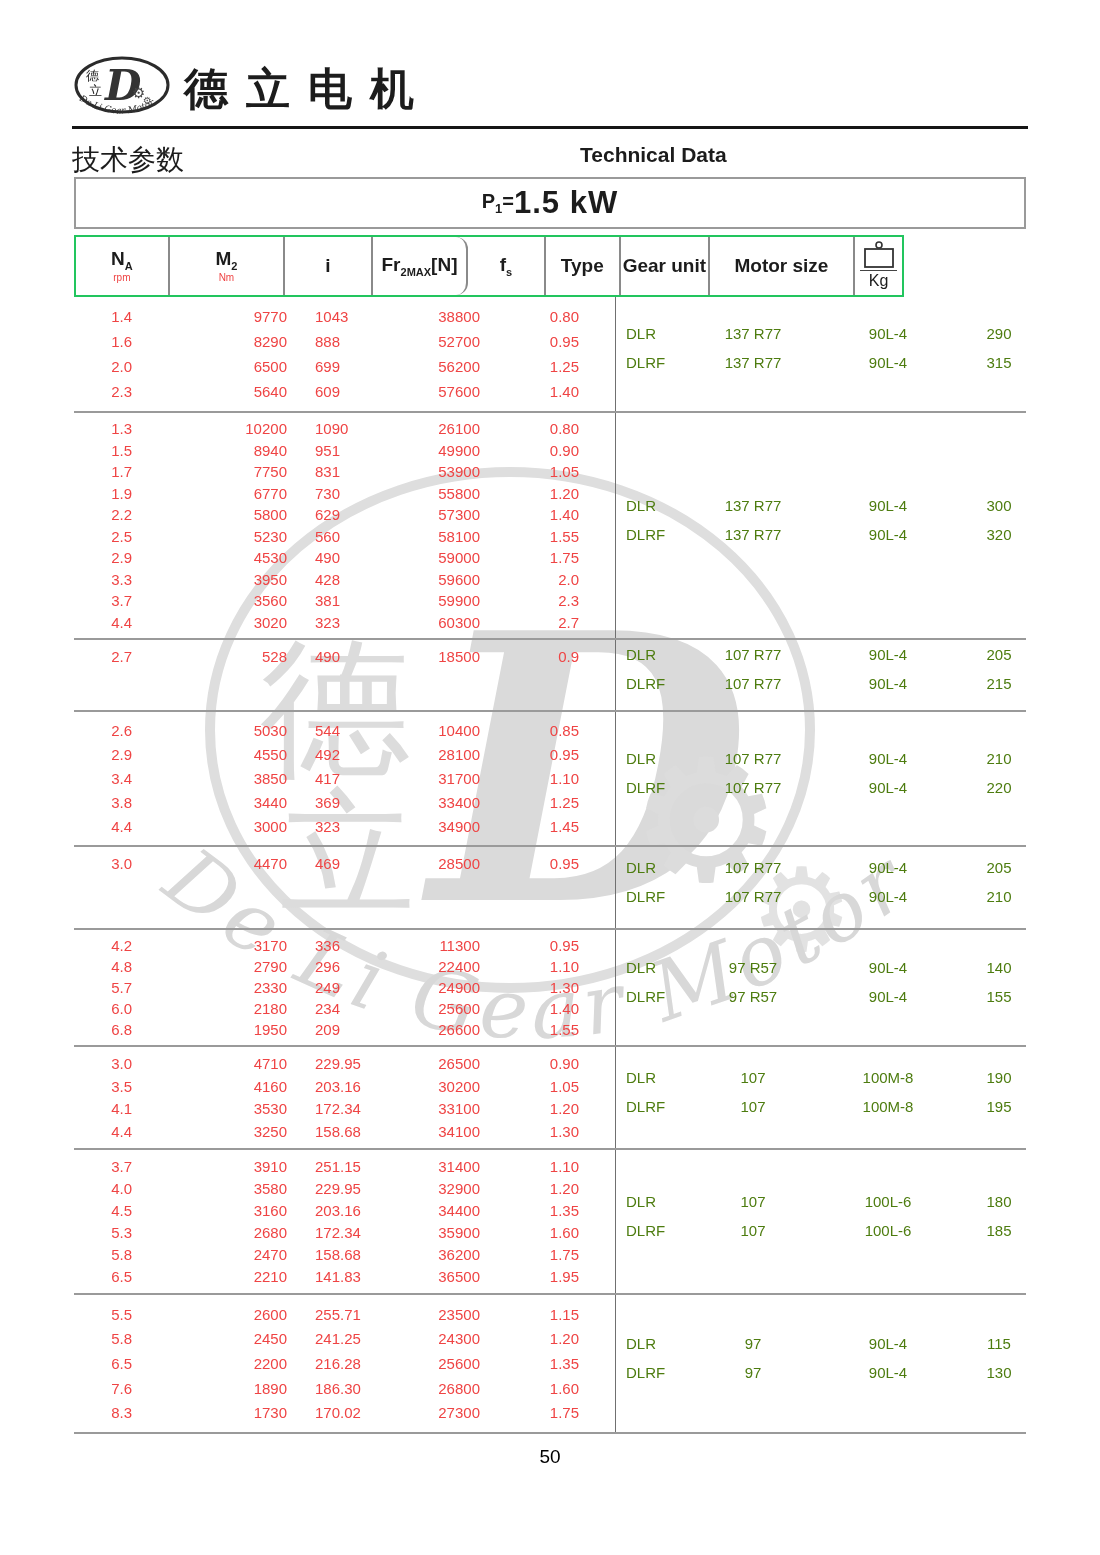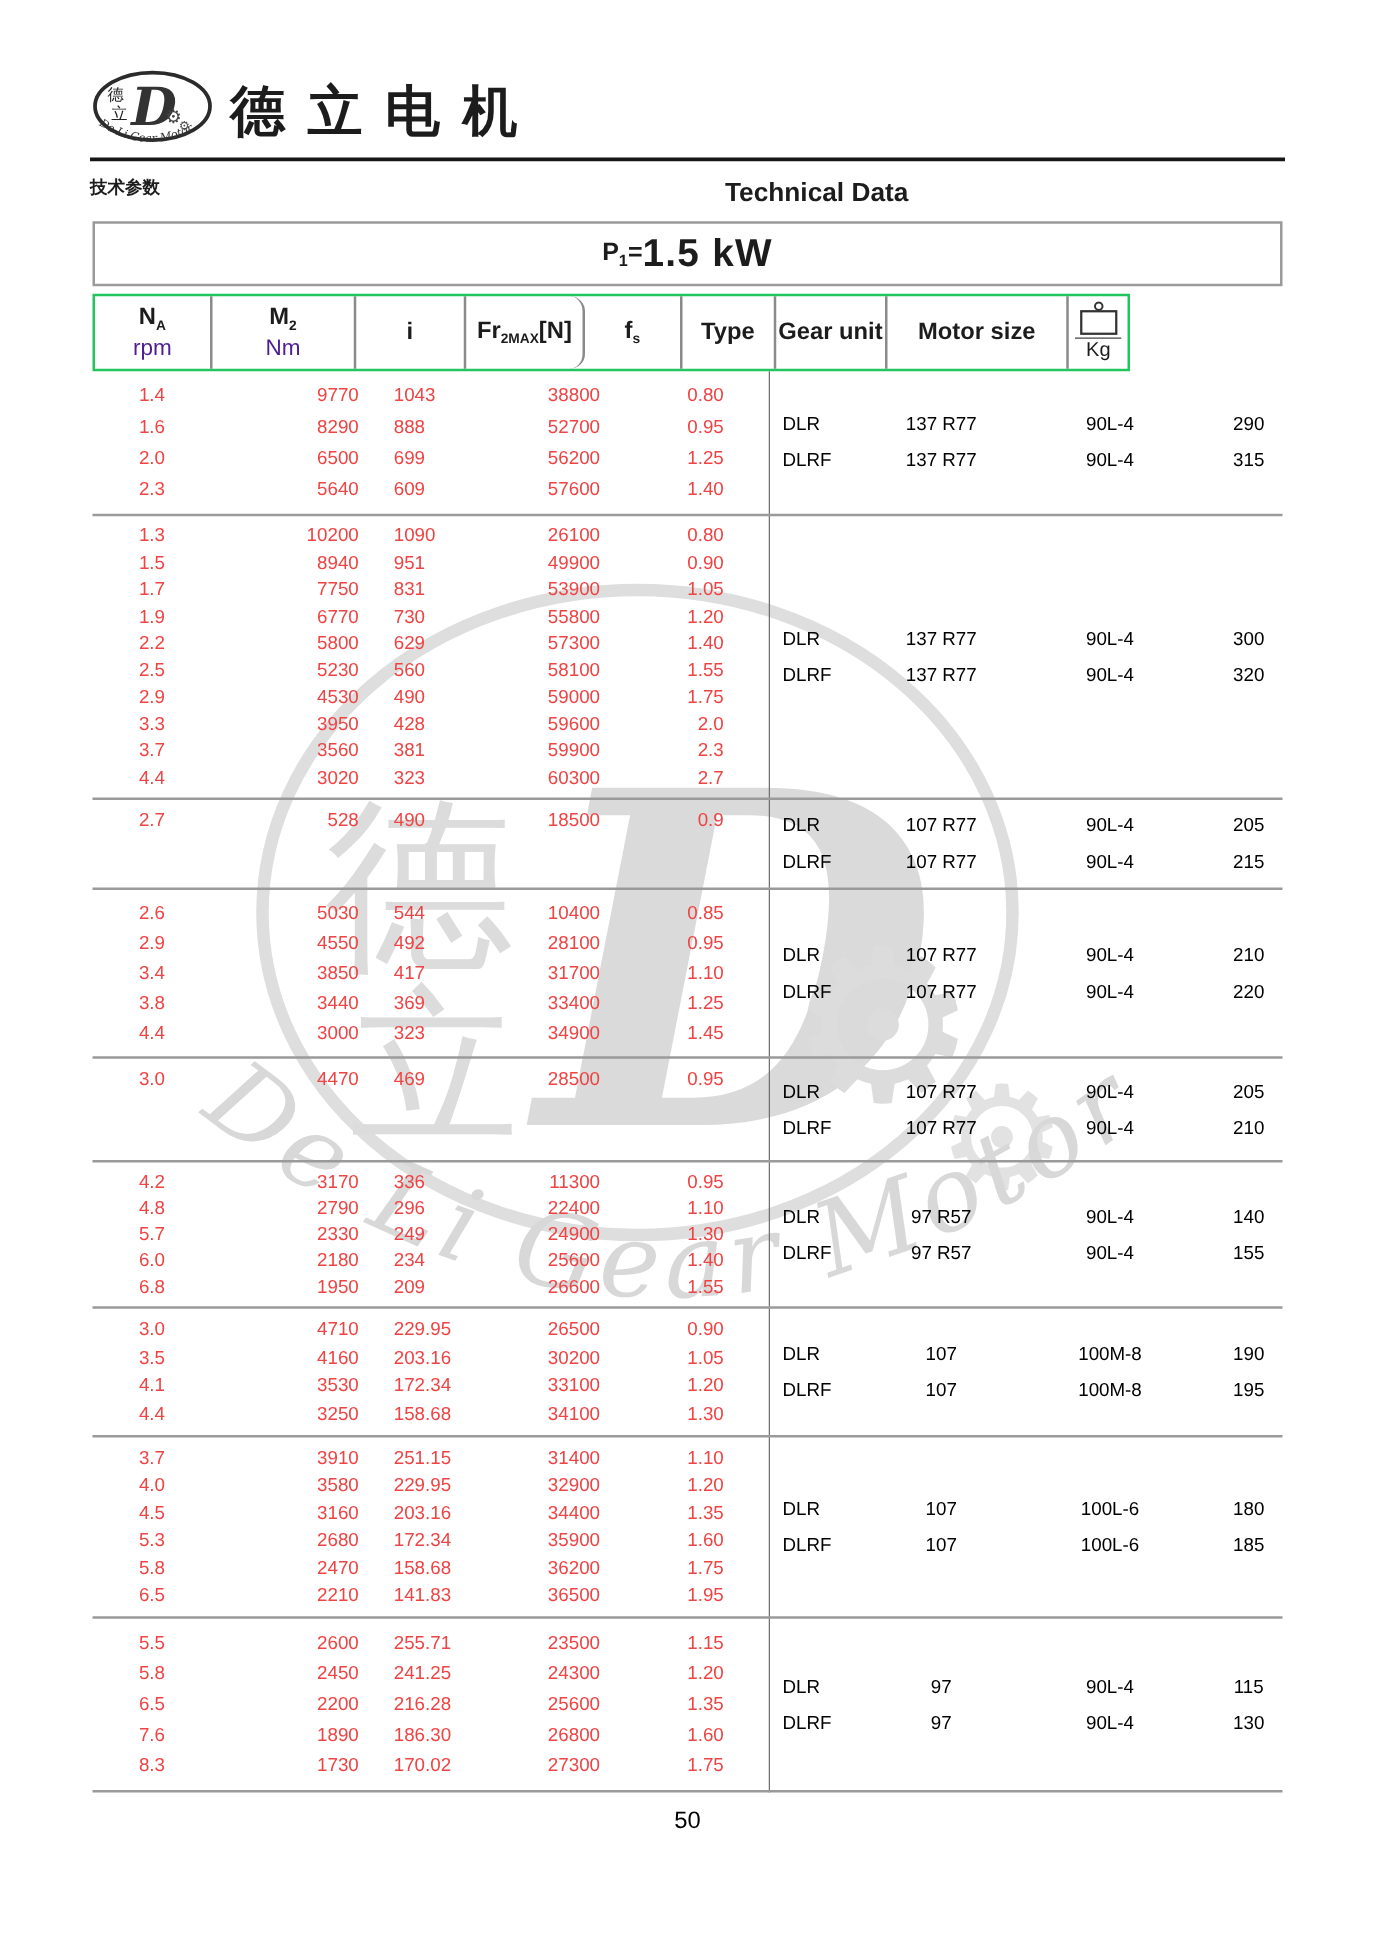--- a/index.html
+++ b/index.html
@@ -4,56 +4,56 @@
 <style>
   html,body{margin:0;padding:0;background:#ffffff;}
   .page{position:relative;width:1100px;height:1555px;background:#fff;overflow:hidden;
         font-family:"Liberation Sans",sans-serif;color:#1c1c1c;}
   .layer{position:absolute;z-index:1;}
   
   .logo{left:72px;top:54px;width:100px;height:74px;}
   .brand{left:184px;top:60px;font-family:"DejaVu Serif",serif;font-size:44px;font-weight:bold;
          letter-spacing:18px;white-space:nowrap;}
   .topline{left:72px;top:126px;width:956px;height:3px;background:#161616;}
-  .sec-cn{left:72px;top:141px;font-size:14px;font-weight:bold;}
+  .sec-cn{left:72px;top:141px;font-size:28px;font-weight:normal;}
   .sec-en{left:580px;top:143px;font-size:21px;font-weight:bold;}
   
   .power-box{left:74px;top:177px;width:952px;height:52px;border:2px solid #9a9a9a;box-sizing:border-box;
              display:flex;align-items:center;justify-content:center;}
   .p-small{font-size:20px;font-weight:bold;}
   .p-small sub{font-size:13px;}
   .p-big{font-size:31px;font-weight:bold;letter-spacing:1px;}
   
   .thead{left:74px;top:235px;width:830px;height:62px;border:2px solid #22c55e;box-sizing:border-box;
          display:flex;}
   .th{border-right:2px solid #8a8a8a;box-sizing:border-box;display:flex;flex-direction:column;
       align-items:center;justify-content:center;line-height:1.15;}
   .th:last-child{border-right:none;}
   .th .main{font-size:19px;font-weight:bold;}
   .th .main sub{font-size:11px;font-weight:bold;}
-  .th .unit{font-size:18px;color:#4c1d95;font-weight:normal;}
+  .th .unit{font-size:10px;color:#ef4444;font-weight:normal;}
   .kg-icon{display:block;margin:0 auto;}
   .kg-line{width:78%;height:1px;background:#444;margin:1px auto 1px auto;}
   .kg-label{font-size:16px;}
   
   .tbody{left:74px;top:297px;width:952px;}
   .vline{position:absolute;left:541px;top:0;width:1px;height:1137px;background:#707070;}
   .group{position:relative;width:952px;border-bottom:2px solid #9a9a9a;box-sizing:border-box;}
   .rows{position:absolute;left:0;top:0;width:541px;height:100%;display:flex;flex-direction:column;
         justify-content:space-evenly;box-sizing:border-box;padding:3px 0;}
   .rows-top{justify-content:flex-start;padding-top:8px;}
   .rows-top .row{margin-bottom:6px;}
   .row{display:flex;align-items:center;font-size:15px;color:#ef4444;}
   .c0{width:108px;text-align:right;padding-right:50px;box-sizing:border-box;}
   .c1{width:133px;text-align:right;padding-right:28px;box-sizing:border-box;}
   .c2{width:101px;text-align:left;padding-right:26px;box-sizing:border-box;}
   .c3{width:110px;text-align:right;padding-right:46px;box-sizing:border-box;}
   .c4{width:89px;text-align:right;padding-right:36px;box-sizing:border-box;}
   .variants{position:absolute;left:541px;top:50%;transform:translateY(-50%);width:411px;}
-  .vrow{display:flex;align-items:center;height:29px;font-size:15px;color:#000000;}
+  .vrow{display:flex;height:29px;font-size:15px;color:#4d7c0f;}
   .vc-type{width:87px;padding-left:11px;box-sizing:border-box;text-align:left;}
   .vc-gear{width:102px;text-align:center;}
   .vc-motor{width:168px;text-align:center;}
   .vc-kg{width:54px;text-align:center;}
   
   .page-num{left:74px;top:1446px;width:952px;text-align:center;font-size:19px;color:#000000;}
   
   .watermark{left:110px;top:370px;width:880px;height:780px;z-index:0;pointer-events:none;}
 </style>
 </head>

